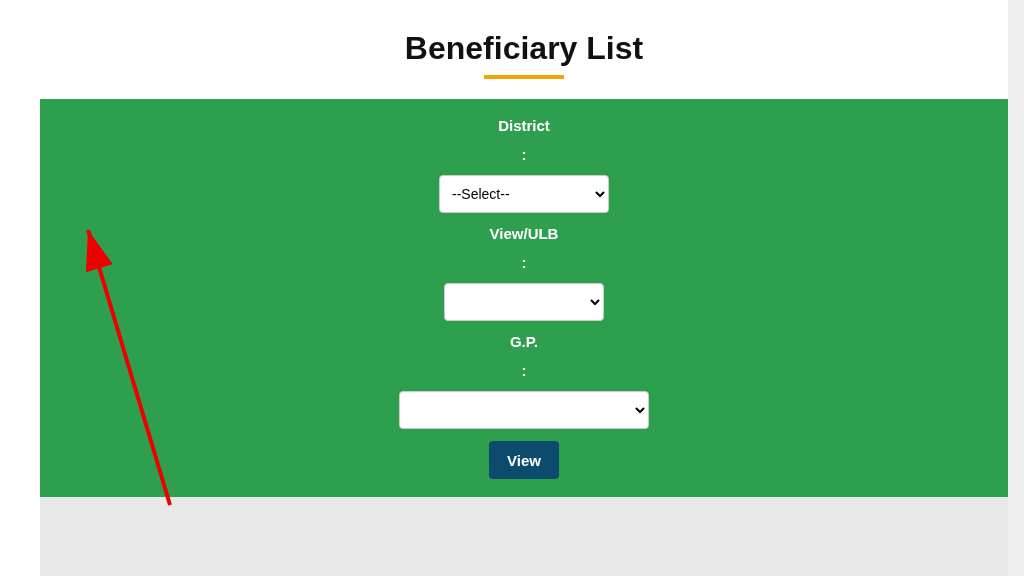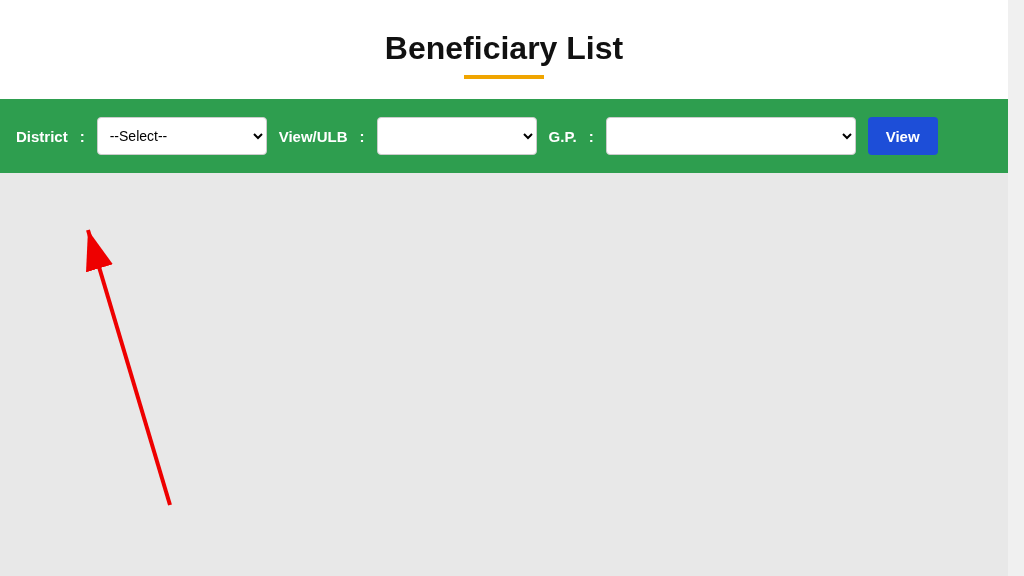--- a/index.html
+++ b/index.html
@@ -11,20 +11,21 @@
       overflow: hidden;
       position: relative;
     }
 
     .page-wrapper {
       width: 1008px;
       height: 576px;
       background: #fff;
       display: flex;
       flex-direction: column;
+      padding-left: 40px;
     }
 
     
     .title-section {
       background: #fff;
       text-align: center;
       padding: 30px 0 20px 0;
       flex-shrink: 0;
     }
 
@@ -43,20 +44,21 @@
     }
 
     
     .filter-bar {
       background: #2e9e4f;
       padding: 18px 16px;
       display: flex;
       align-items: center;
       gap: 12px;
       flex-shrink: 0;
+      flex-direction: column;
     }
 
     .filter-label {
       color: #fff;
       font-size: 15px;
       font-weight: 600;
       white-space: nowrap;
     }
 
     .filter-colon {
@@ -84,21 +86,21 @@
       width: 160px;
     }
 
     .gp-select {
       width: 250px;
     }
 
     .view-btn {
       height: 38px;
       padding: 0 18px;
-      background: #1d4ed8;
+      background: #0c4a6e;
       color: #fff;
       font-size: 15px;
       font-weight: 700;
       border: none;
       border-radius: 4px;
       cursor: pointer;
       white-space: nowrap;
     }
 
     

